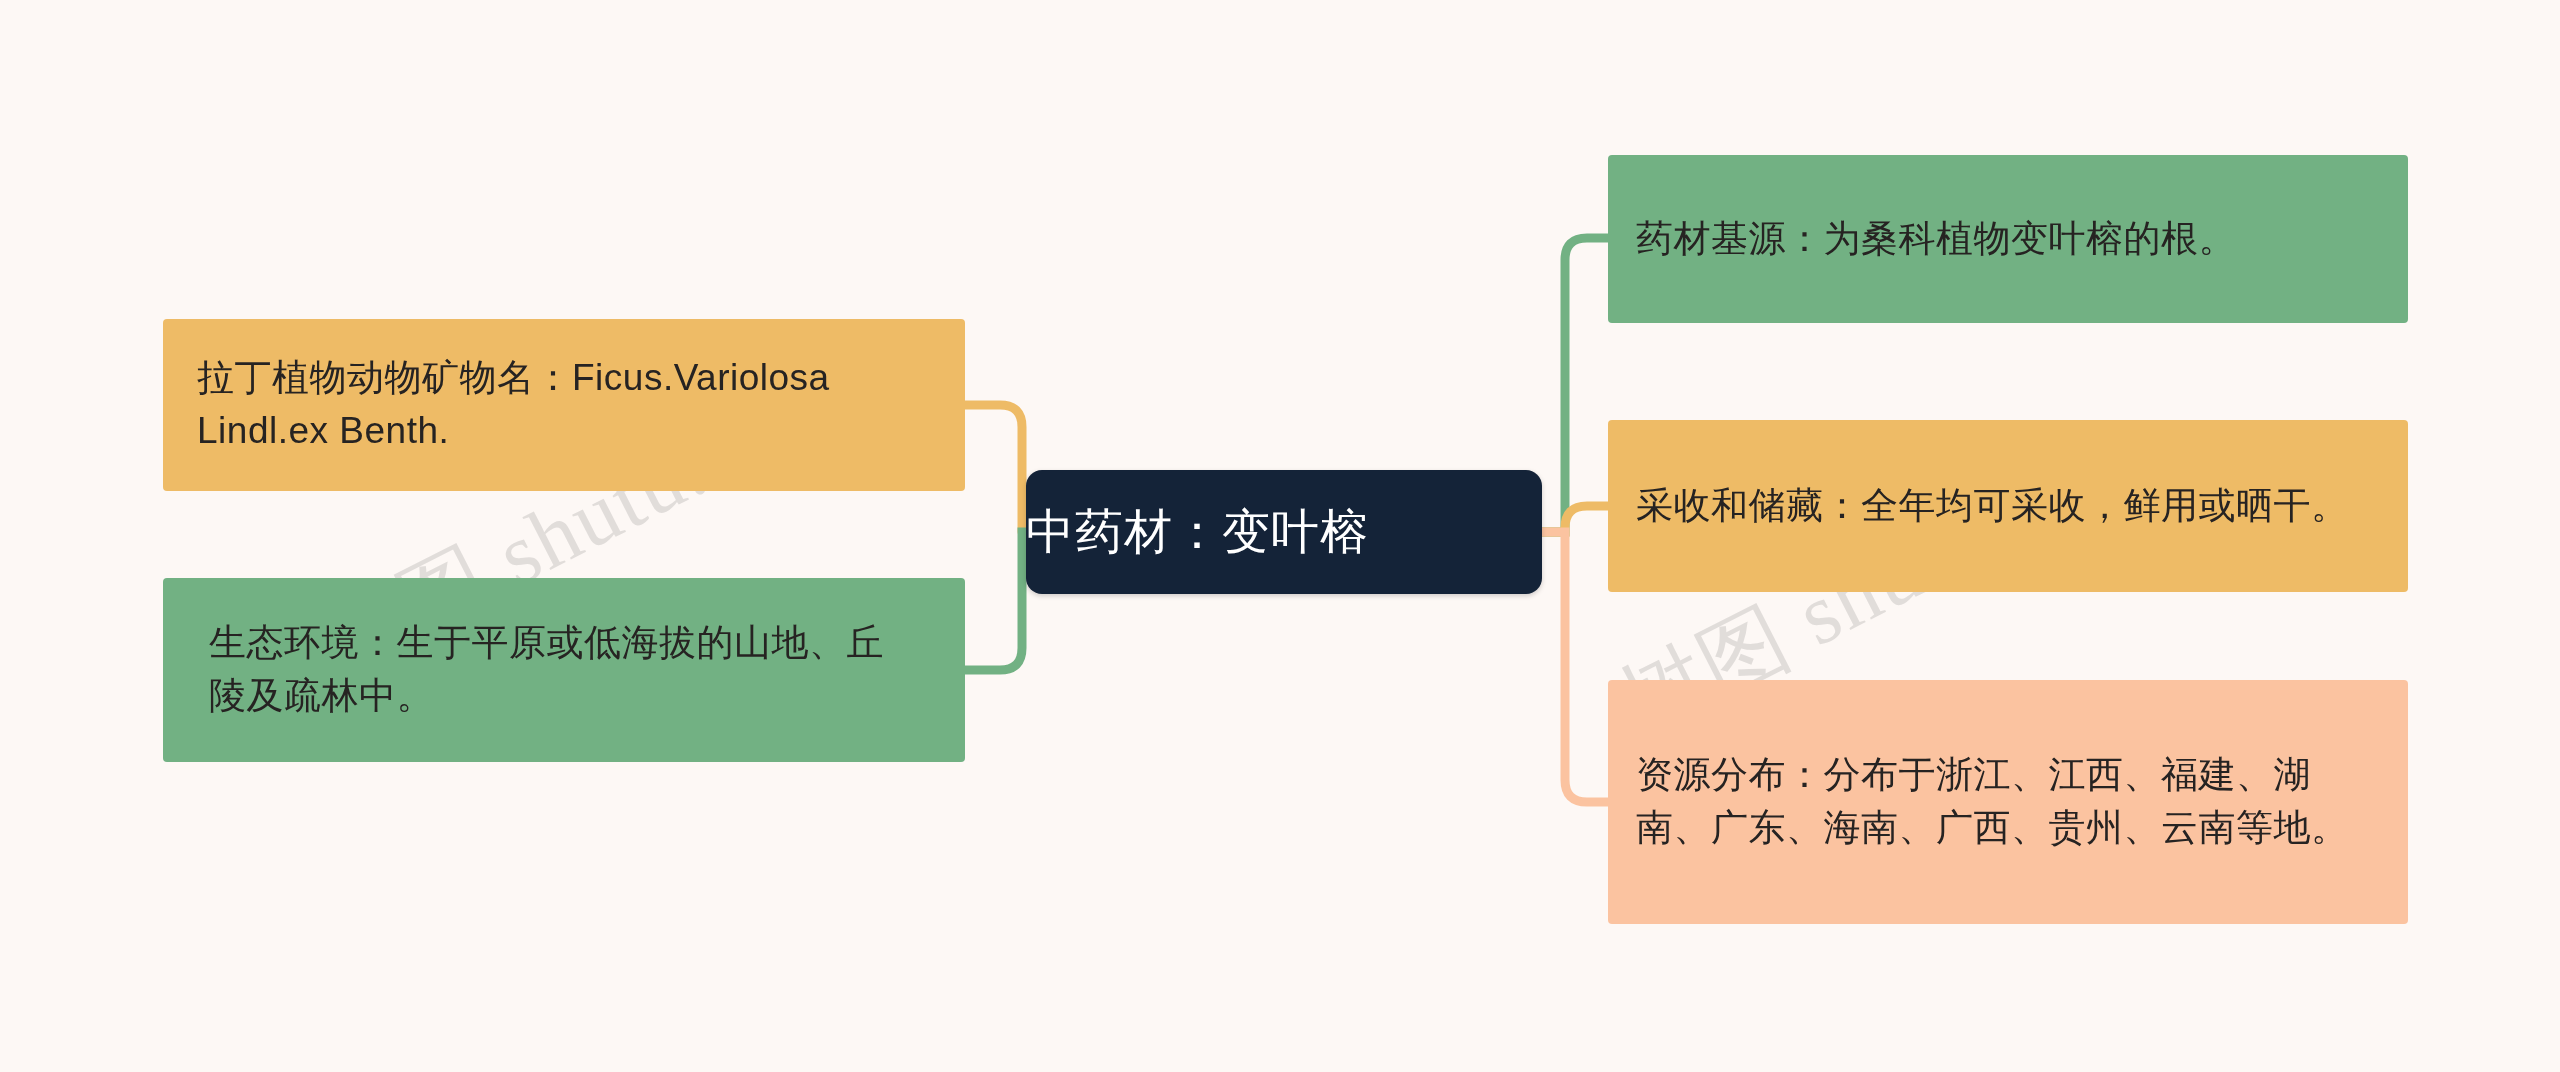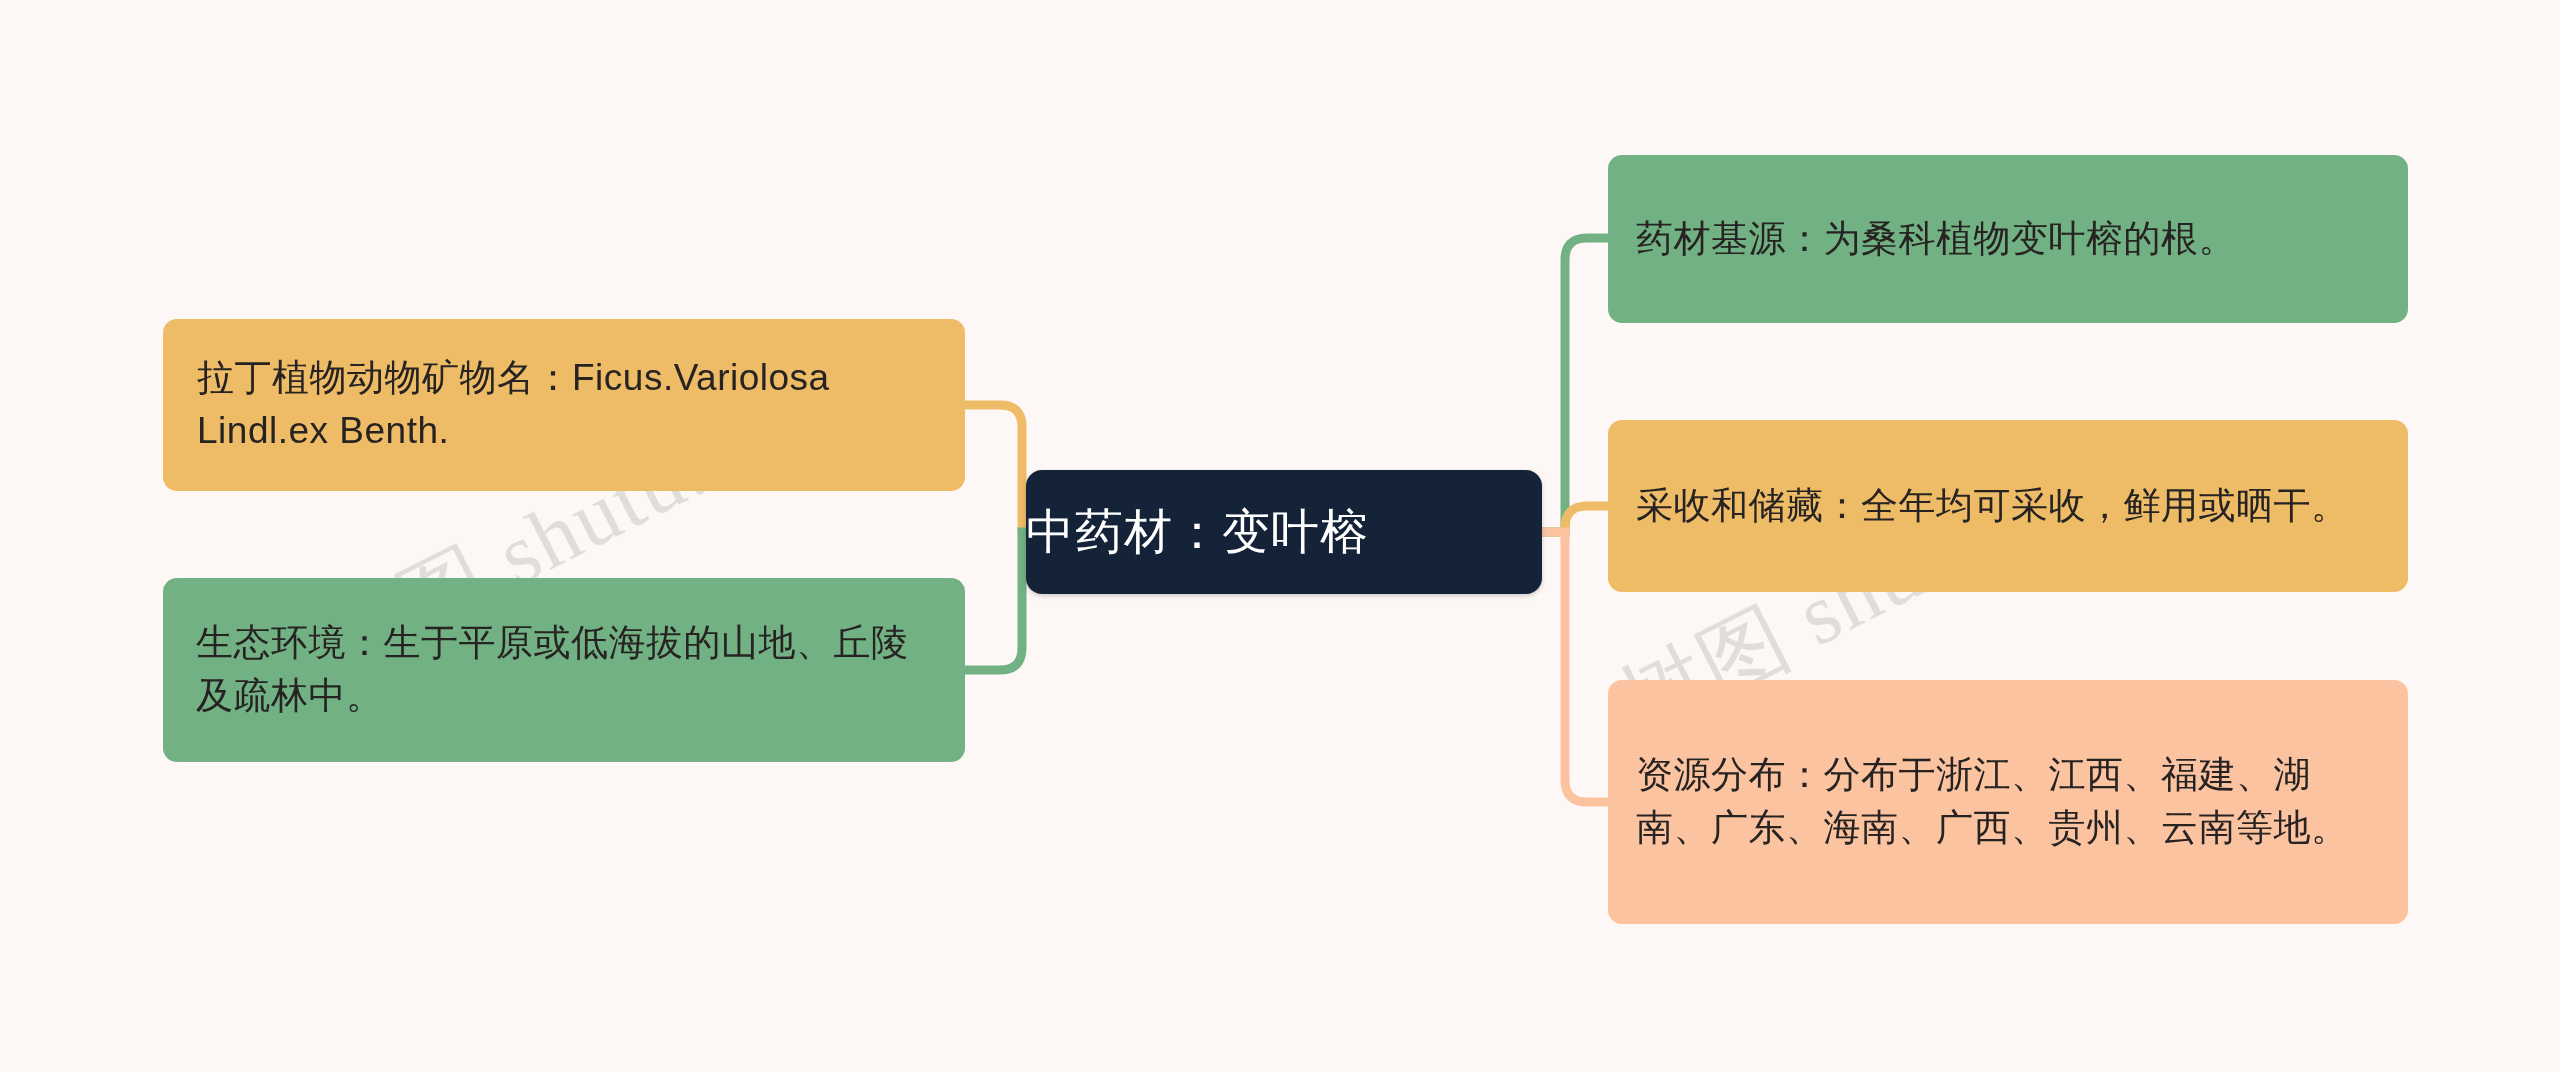--- a/index.html
+++ b/index.html
@@ -42,21 +42,21 @@
     user-select: none;
     letter-spacing: 2px;
   }
   .wm-left  { left: 300px;  top: 600px; }
   .wm-right { left: 1600px; top: 660px; }
 
   
   .node {
     position: absolute;
     box-sizing: border-box;
-    border-radius: 14px;
+    border-radius: 4px;
     display: flex;
     align-items: center;
   }
   .node .node-text {
     display: block;
     width: 100%;
     font-size: 37px;
     line-height: 1.42;
     color: #262322;
     letter-spacing: 0.5px;
@@ -88,21 +88,21 @@
     height: 172px;
     background: #eebb66;
     padding: 0 34px;
   }
   .node-ecology {
     left: 163px;
     top: 578px;
     width: 802px;
     height: 184px;
     background: #72b183;
-    padding: 0 33px;
+    padding: 0 46px;
   }
   .node-source {
     left: 1608px;
     top: 155px;
     width: 800px;
     height: 168px;
     background: #72b183;
     padding: 0 28px;
   }
   .node-harvest {

